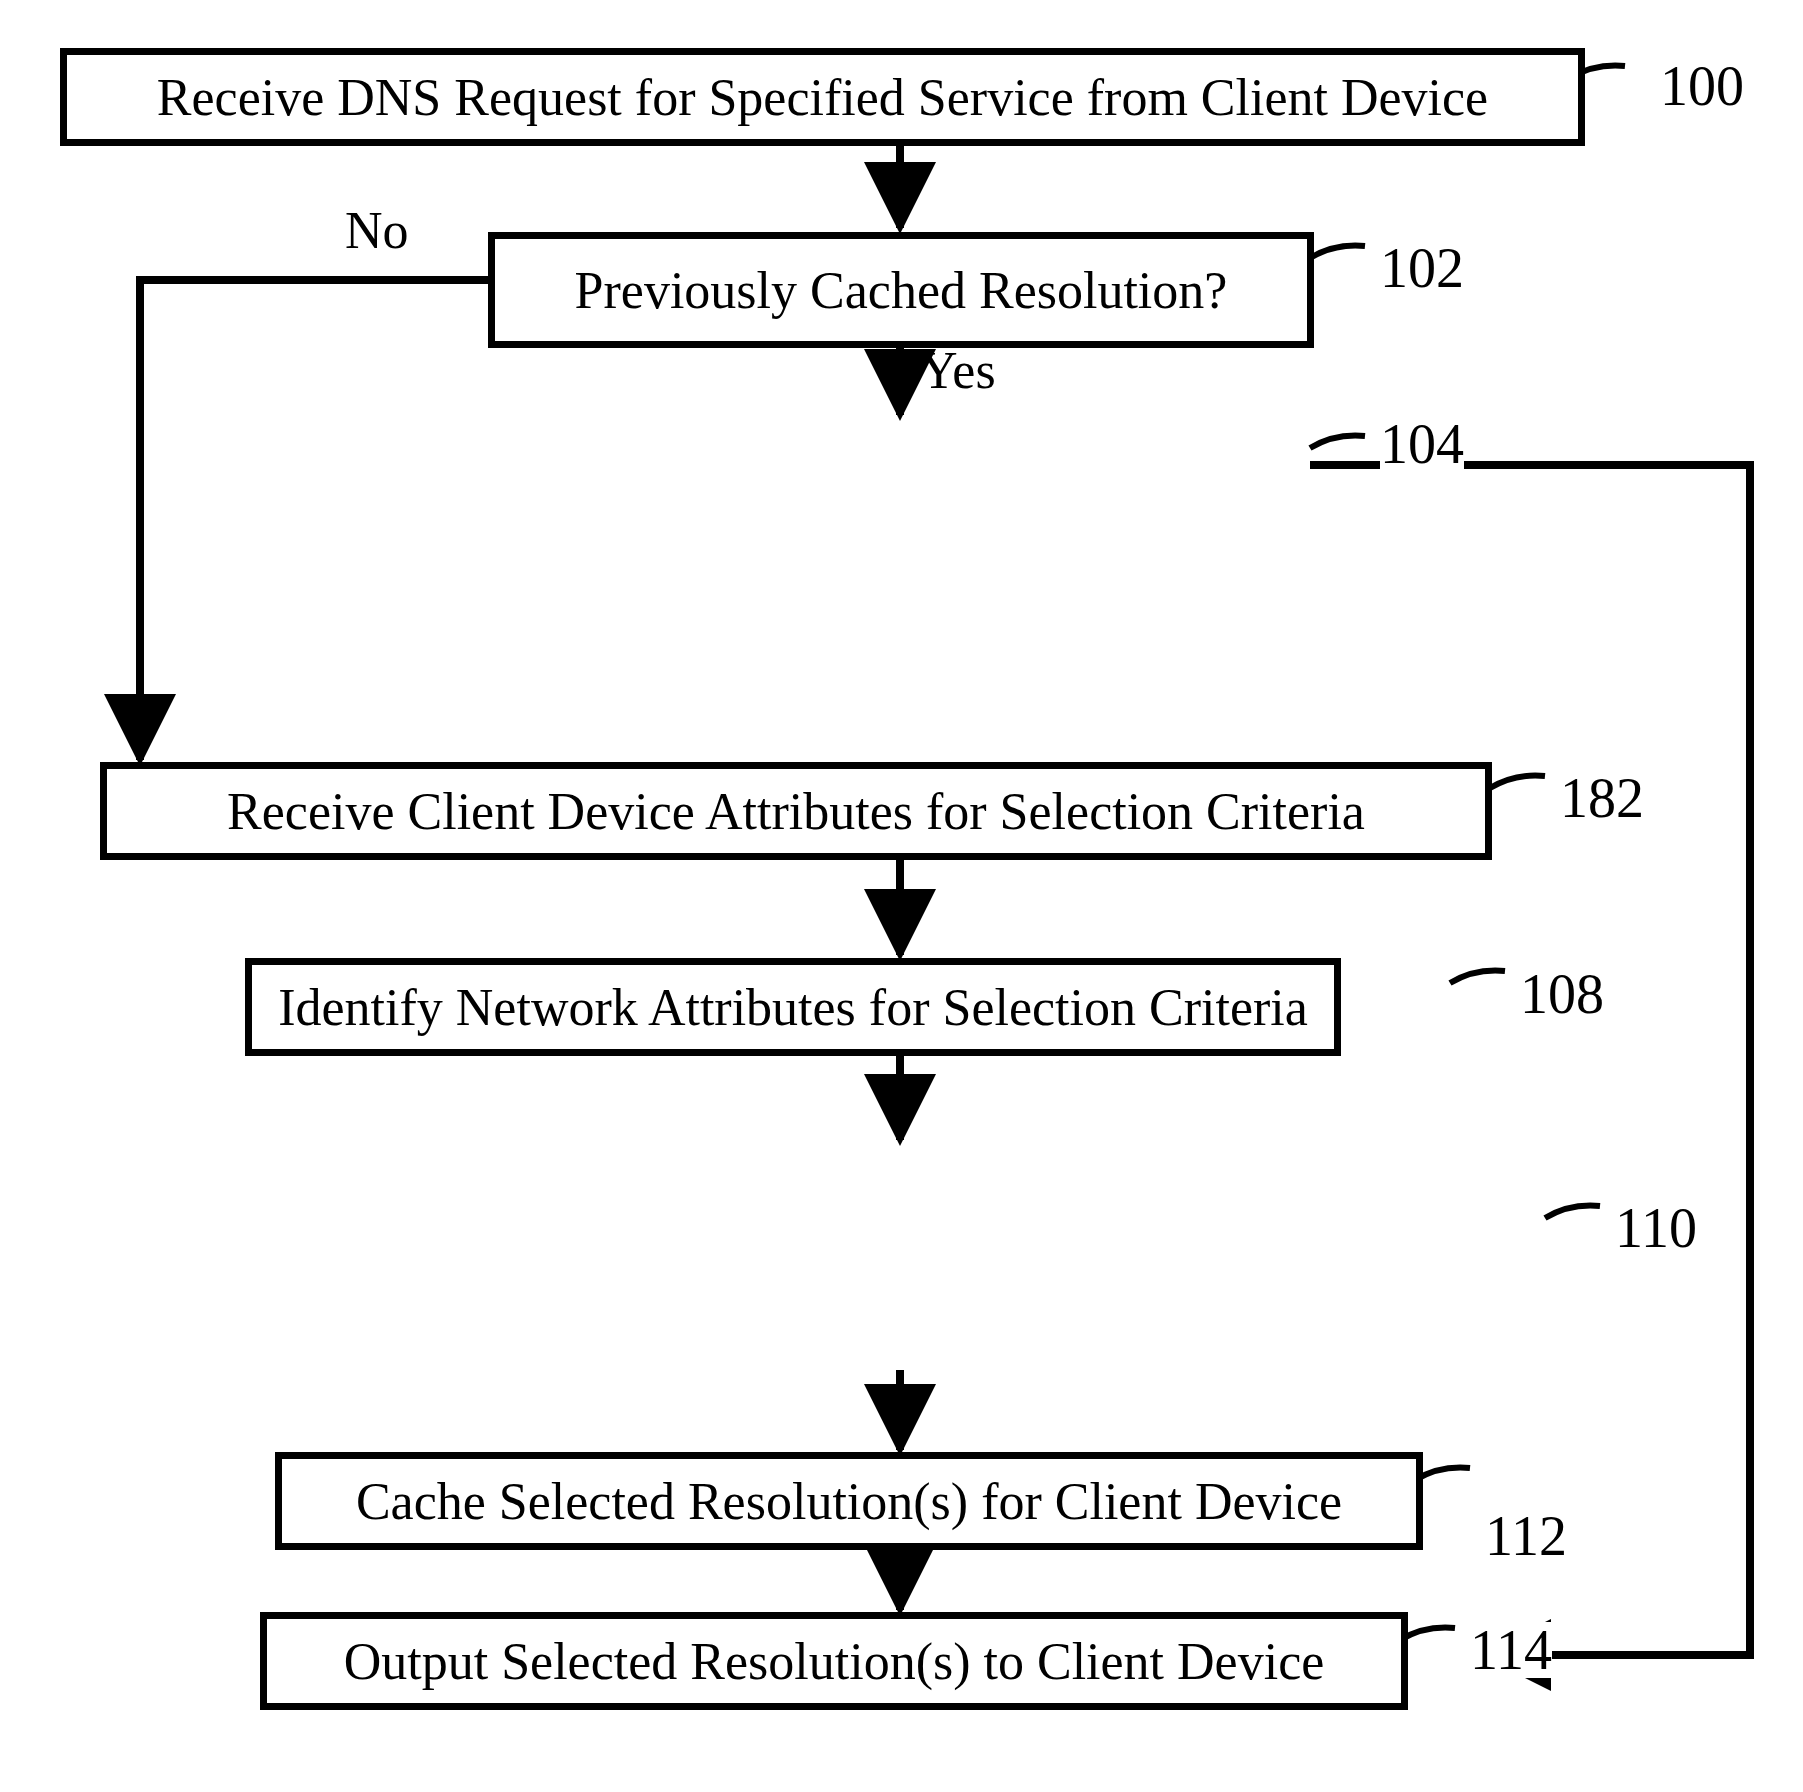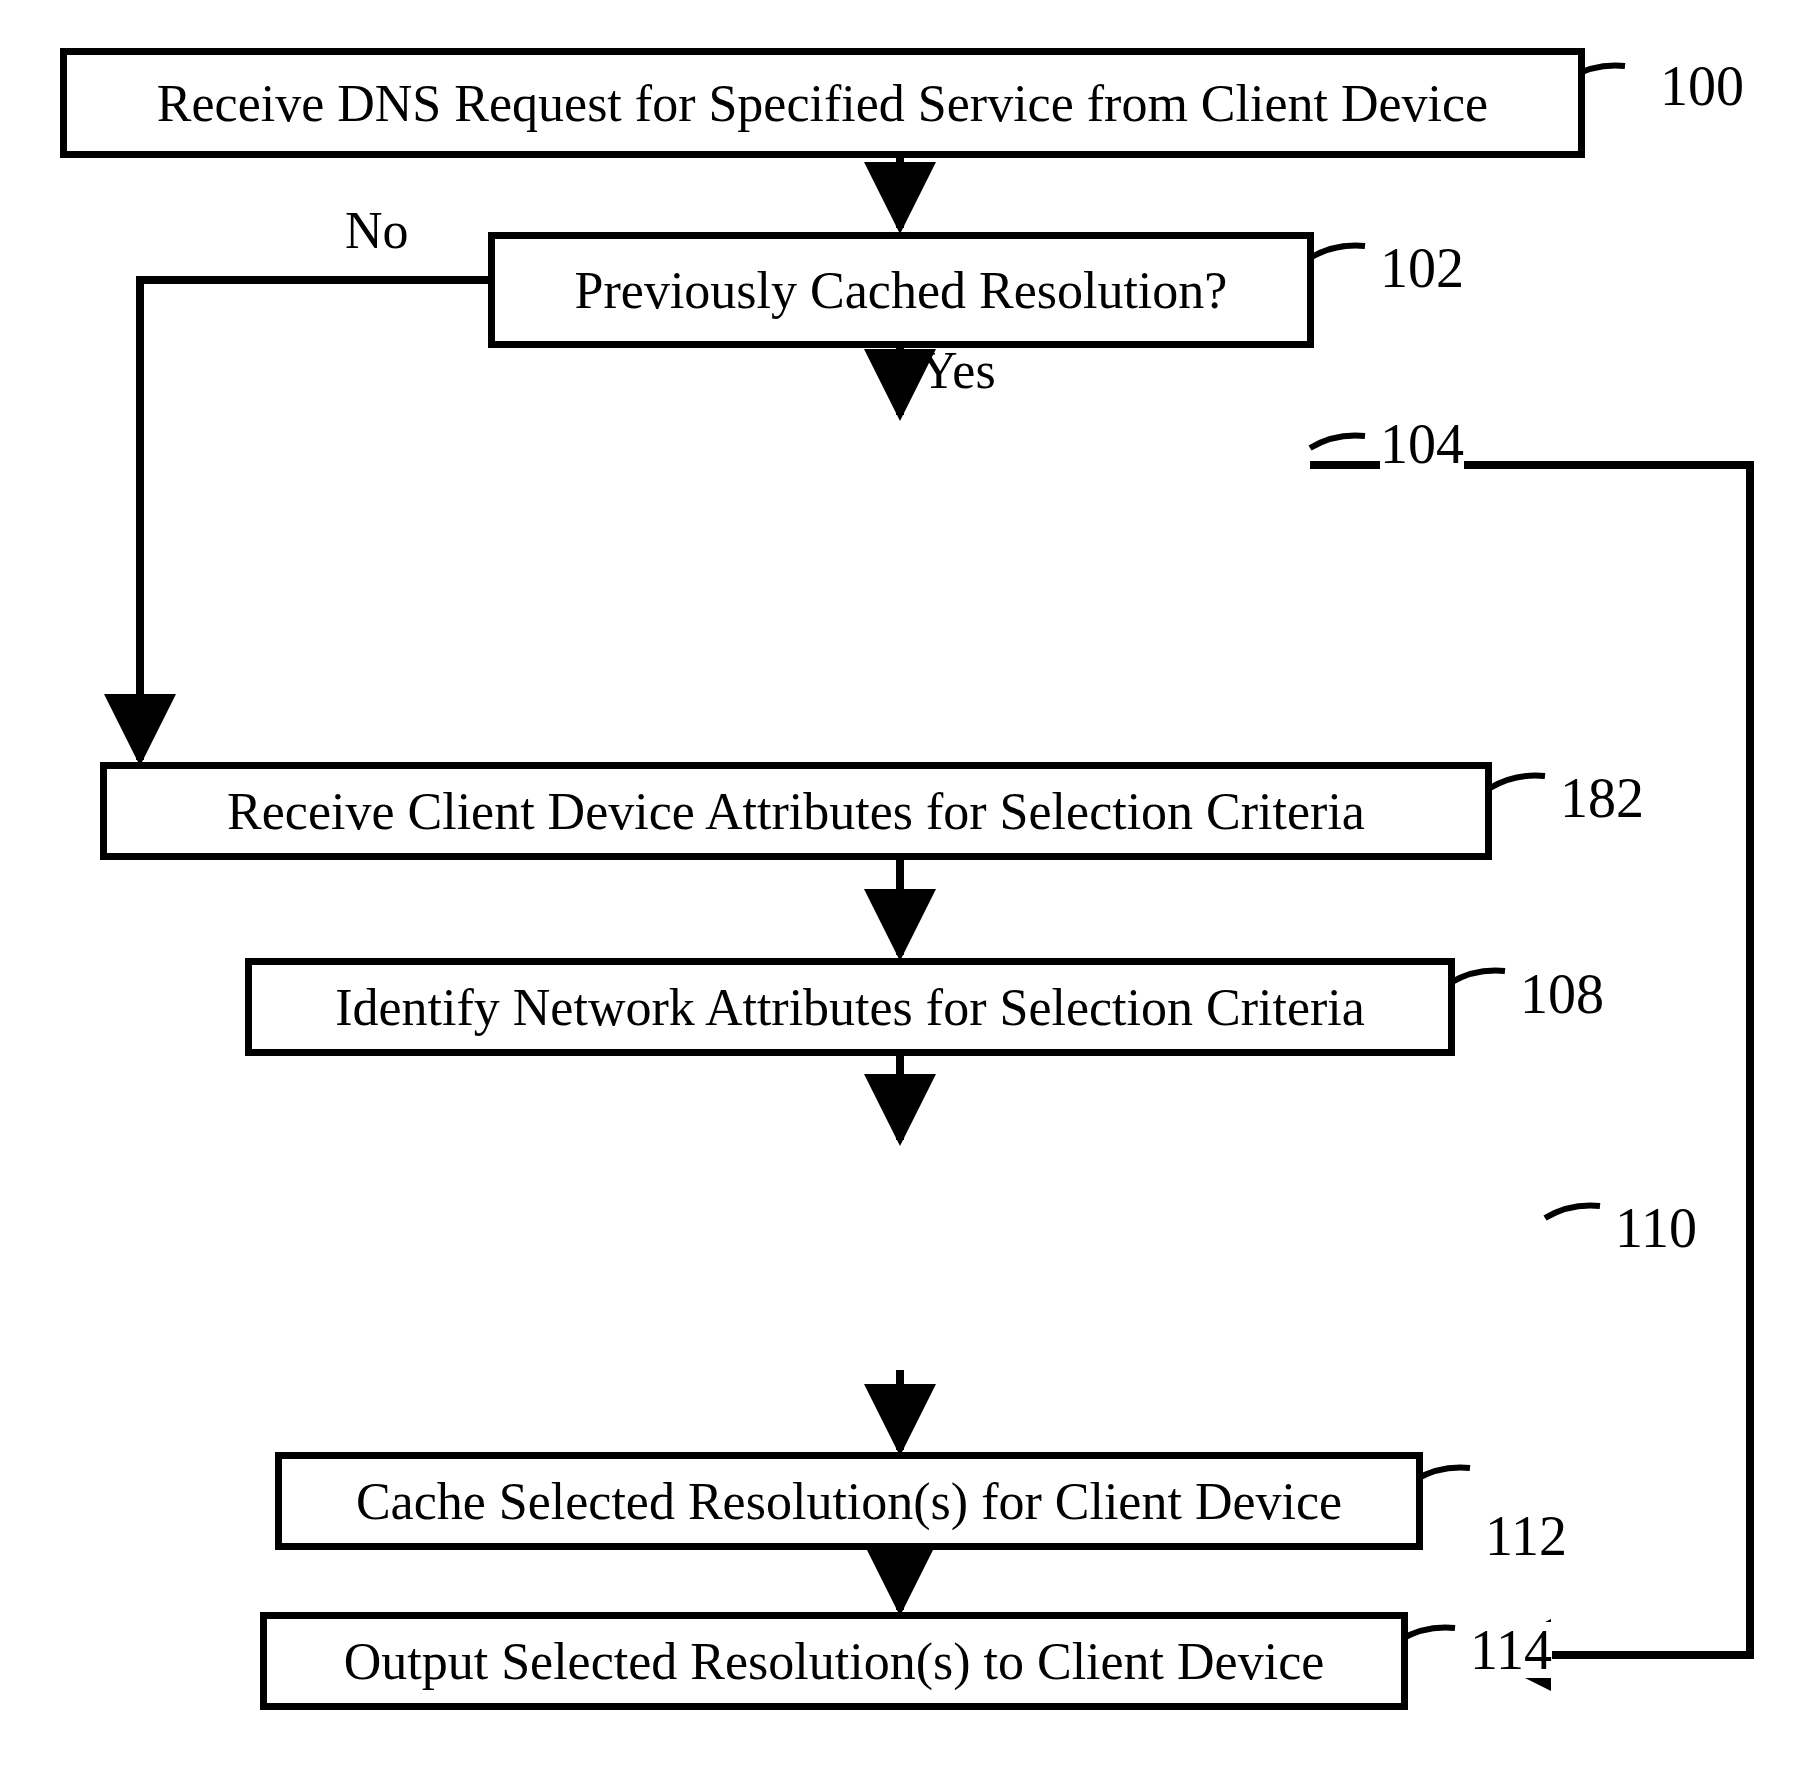--- a/index.html
+++ b/index.html
@@ -83,40 +83,40 @@
       <path d="M 1310 258 q 25 -15 55 -12"></path>
       <path d="M 1310 448 q 25 -15 55 -12"></path>
       <path d="M 1490 788 q 25 -15 55 -12"></path>
       <path d="M 1450 983 q 25 -15 55 -12"></path>
       <path d="M 1545 1218 q 25 -15 55 -12"></path>
       <path d="M 1415 1480 q 25 -15 55 -12"></path>
       <path d="M 1400 1640 q 25 -15 55 -12"></path>
     </g>
   </svg>
 
-  <div class="box" style="left:60px; top:48px; width:1525px; height:110px;">
+  <div class="box" style="left:60px; top:48px; width:1525px; height:98px;">
     <span>Receive DNS Request for Specified Service from Client Device</span>
   </div>
   <div class="label" style="left:1660px; top:58px;">100</div>
 
   <div class="box" style="left:488px; top:232px; width:826px; height:116px;">
     <span>Previously Cached Resolution?</span>
   </div>
   <div class="label" style="left:1380px; top:240px;">102</div>
   <div class="edge-label" style="left:345px; top:205px;">No</div>
   <div class="edge-label" style="left:920px; top:345px;">Yes</div>
 
   <div class="label" style="left:1380px; top:416px;">104</div>
 
   <div class="box" style="left:100px; top:762px; width:1392px; height:98px;">
     <span>Receive Client Device Attributes for Selection Criteria</span>
   </div>
   <div class="label" style="left:1560px; top:770px;">182</div>
 
-  <div class="box" style="left:245px; top:958px; width:1210px; height:98px;text-align:right;">
+  <div class="box" style="left:245px; top:958px; width:1096px; height:98px;text-align:right;">
     <span>Identify Network Attributes for Selection Criteria</span>
   </div>
   <div class="label" style="left:1520px; top:966px;">108</div>
 
   <div class="label" style="left:1615px; top:1200px;">110</div>
 
   <div class="box" style="left:275px; top:1452px; width:1148px; height:98px;">
     <span>Cache Selected Resolution(s) for Client Device</span>
   </div>
   <div class="label" style="left:1485px; top:1508px;">112</div>

